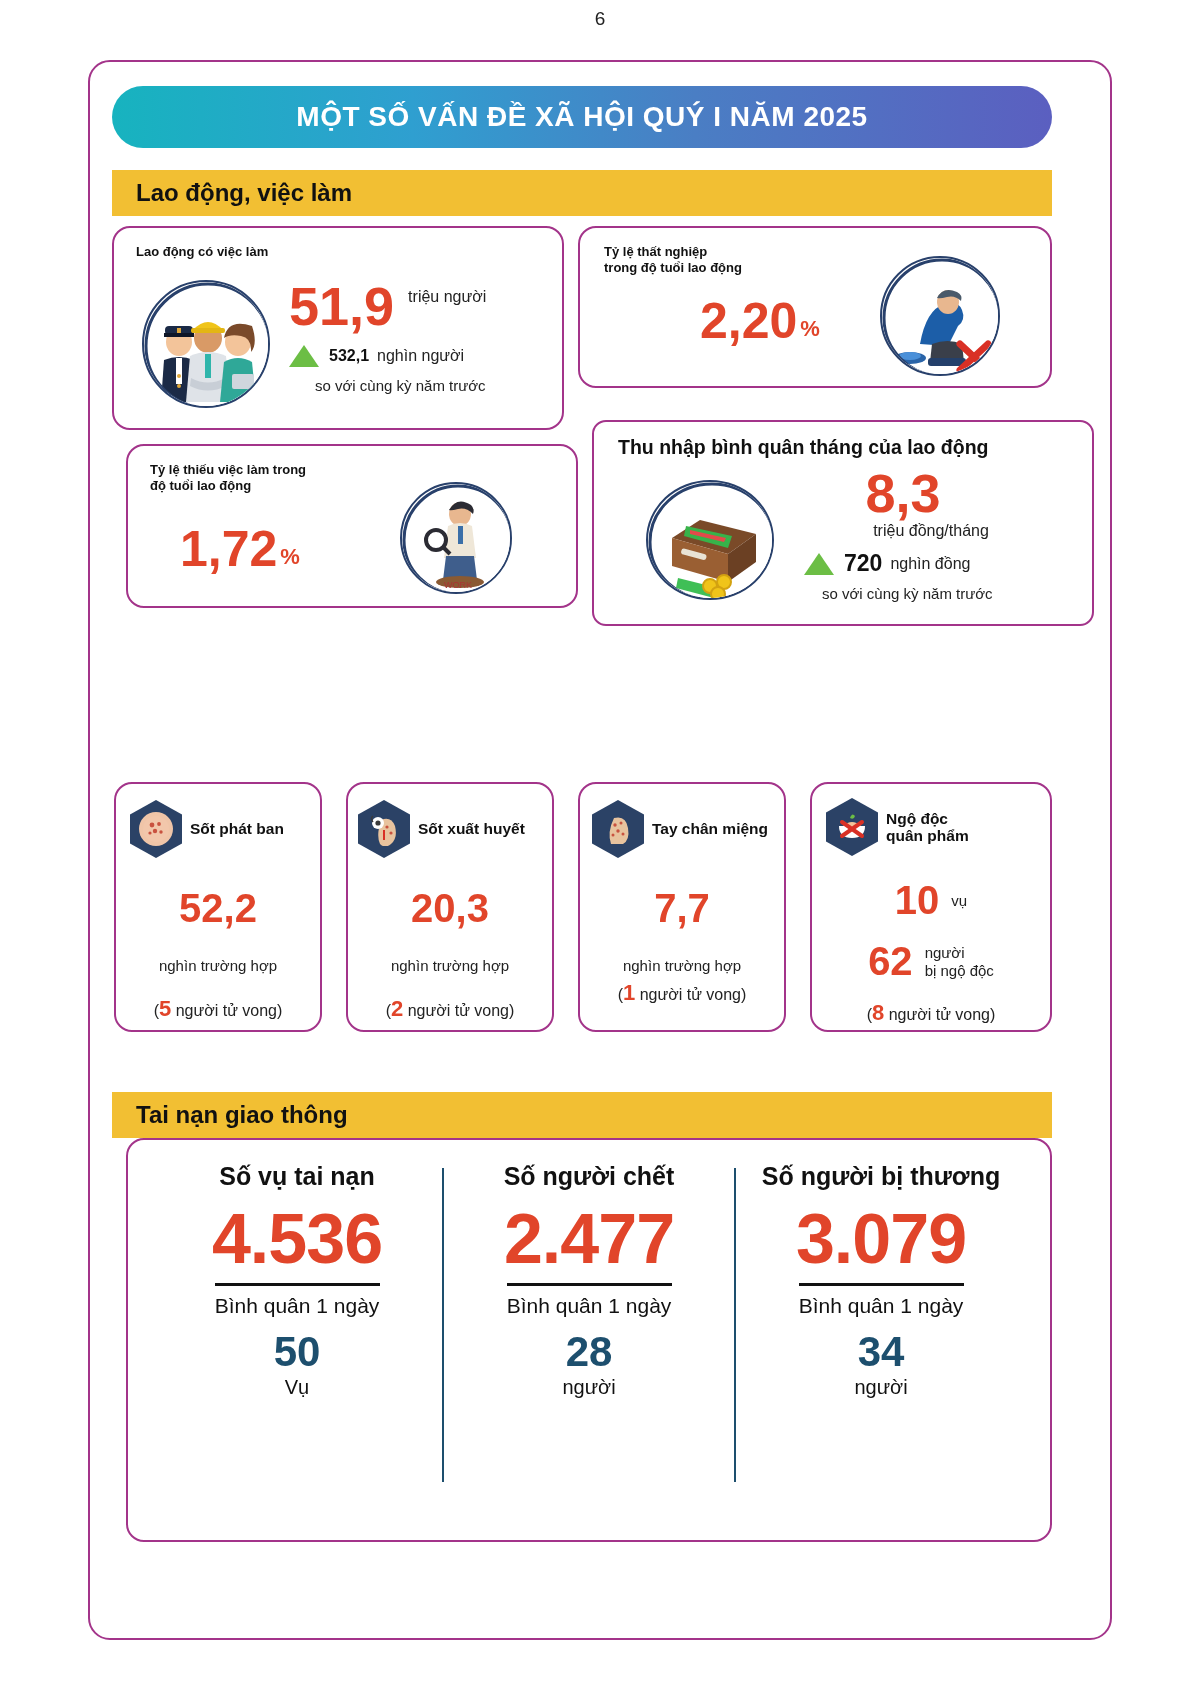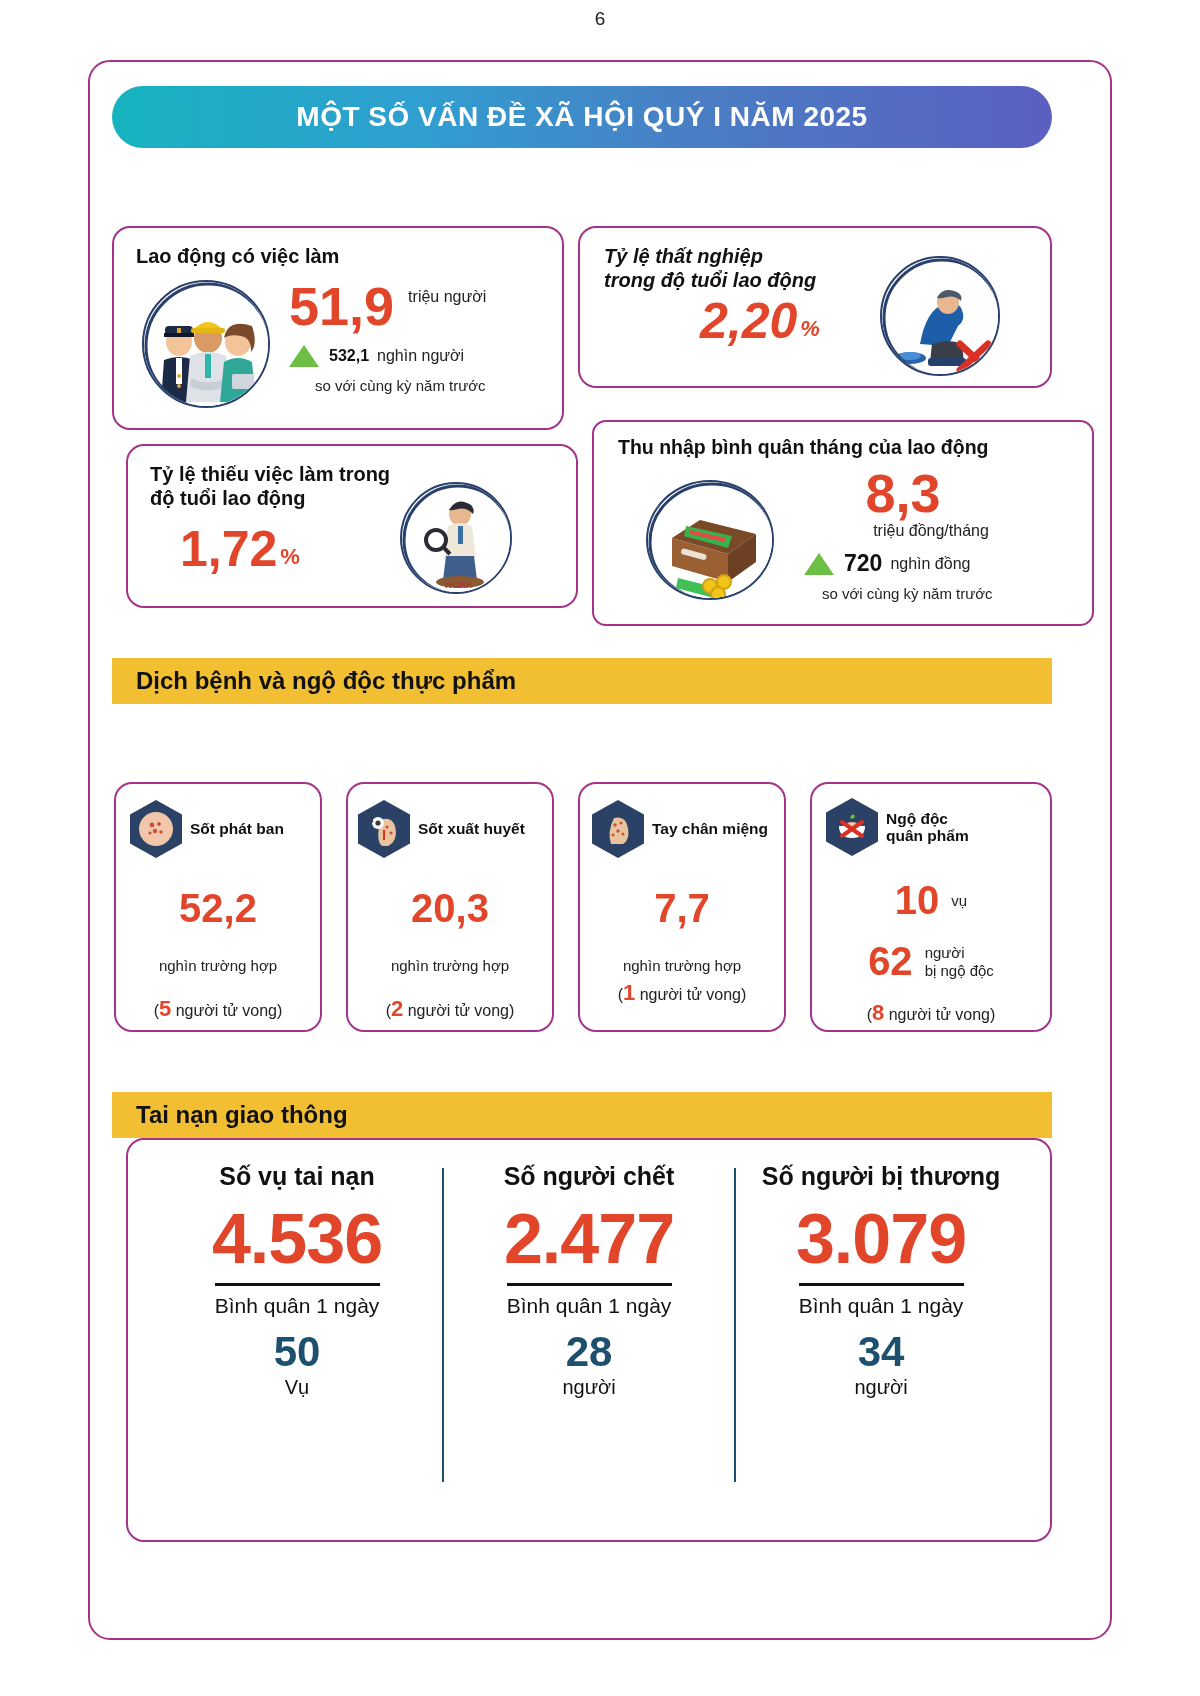--- a/index.html
+++ b/index.html
@@ -39,30 +39,30 @@
   .sec-bar span { font-size: 24px; font-weight: bold; color:#111; padding-left: 24px; }
   #bar-labor { top: 108px; }
   #bar-disease { top: 596px; }
   #bar-traffic { top: 1030px; }
 
   
   .card {
     position: absolute;
     border: 2px solid #a3348a; border-radius: 18px; background:#fff;
   }
-  .card-title { font-size: 20px; font-weight: bold; color:#111; line-height: 1.22; }
+  .card-title { font-size: 13px; font-weight: bold; color:#111; line-height: 1.22; }
   .bignum { color:#e1452a; font-weight: bold; font-family:"Liberation Sans", sans-serif; }
   .sub { font-size: 16px; color:#222; }
   .tri-up {
     width:0;height:0;border-left:15px solid transparent;border-right:15px solid transparent;
     border-bottom:22px solid #6cbe45; display:inline-block; vertical-align:middle;
   }
   
   #card-employed { left: 22px; top: 164px; width: 452px; height: 204px; }
-  #card-unemp    { left: 488px; top: 164px; width: 474px; height: 162px; font-style: italic; }
+  #card-unemp    { left: 488px; top: 164px; width: 474px; height: 162px; }
   #card-under    { left: 36px; top: 382px; width: 452px; height: 164px; }
   #card-income   { left: 502px; top: 358px; width: 502px; height: 206px; border-radius: 14px; }
 
   .circ-ill {
     border: 2.5px solid #28406b; border-radius: 50%;
     background:#fff; position:absolute; overflow:hidden;
   }
   
   .dcard { top: 720px; height: 250px; }
   #d0 { left: 24px;  width: 208px; }
@@ -99,20 +99,23 @@
 <body>
 
 <div class="page-num">6</div>
 
 <div class="outer-frame">
 
   <div class="title-banner">
     <span>MỘT SỐ VẤN ĐỀ XÃ HỘI QUÝ I NĂM 2025</span>
   </div>
 
+  <div class="sec-bar" id="bar-labor">
+    <span>Lao động, việc làm</span>
+  </div>
 
   <div class="card" id="card-employed">
     <div class="card-title" style="position:absolute;left:22px;top:16px;">Lao động có việc làm</div>
 
     <div class="circ-ill" style="left:28px;top:52px;width:128px;height:128px;">
       <svg viewBox="0 0 128 128" width="128" height="128">
         <circle cx="64" cy="64" r="62" fill="#fff"></circle>
 
         <g>
             <ellipse cx="35" cy="60" rx="13" ry="14" fill="#f3c49a"></ellipse>
@@ -235,23 +238,20 @@
       <div class="sub" style="text-align:center;margin-top:2px;padding-left:16px;">triệu đồng/tháng</div>
       <div style="display:flex;align-items:center;margin-top:10px;">
         <div class="tri-up"></div>
         <div style="font-size:23px;font-weight:bold;color:#111;margin-left:10px;">720</div>
         <div class="sub" style="margin-left:8px;">nghìn đồng</div>
       </div>
       <div style="font-size:15px;color:#222;margin-top:8px;margin-left:18px;">so với cùng kỳ năm trước</div>
     </div>
   </div>
 
-  <div class="sec-bar" id="bar-disease">
-    <span>Dịch bệnh và ngộ độc thực phẩm</span>
-  </div>
 
   <div class="card dcard" id="d0">
     <div style="display:flex;align-items:center;padding:16px 0 0 14px;">
       <div class="hexicon">
         <div class="inner" style="background:#f0c5a8;">
           <svg width="28" height="28" viewBox="0 0 28 28">
               <circle cx="14" cy="14" r="13" fill="#f2c7ab"></circle>
           <circle cx="10" cy="10" r="2.4" fill="#c9523f"></circle>
               <circle cx="17" cy="9" r="1.9" fill="#c9523f"></circle>
           <circle cx="13" cy="16" r="2.2" fill="#c9523f"></circle>

